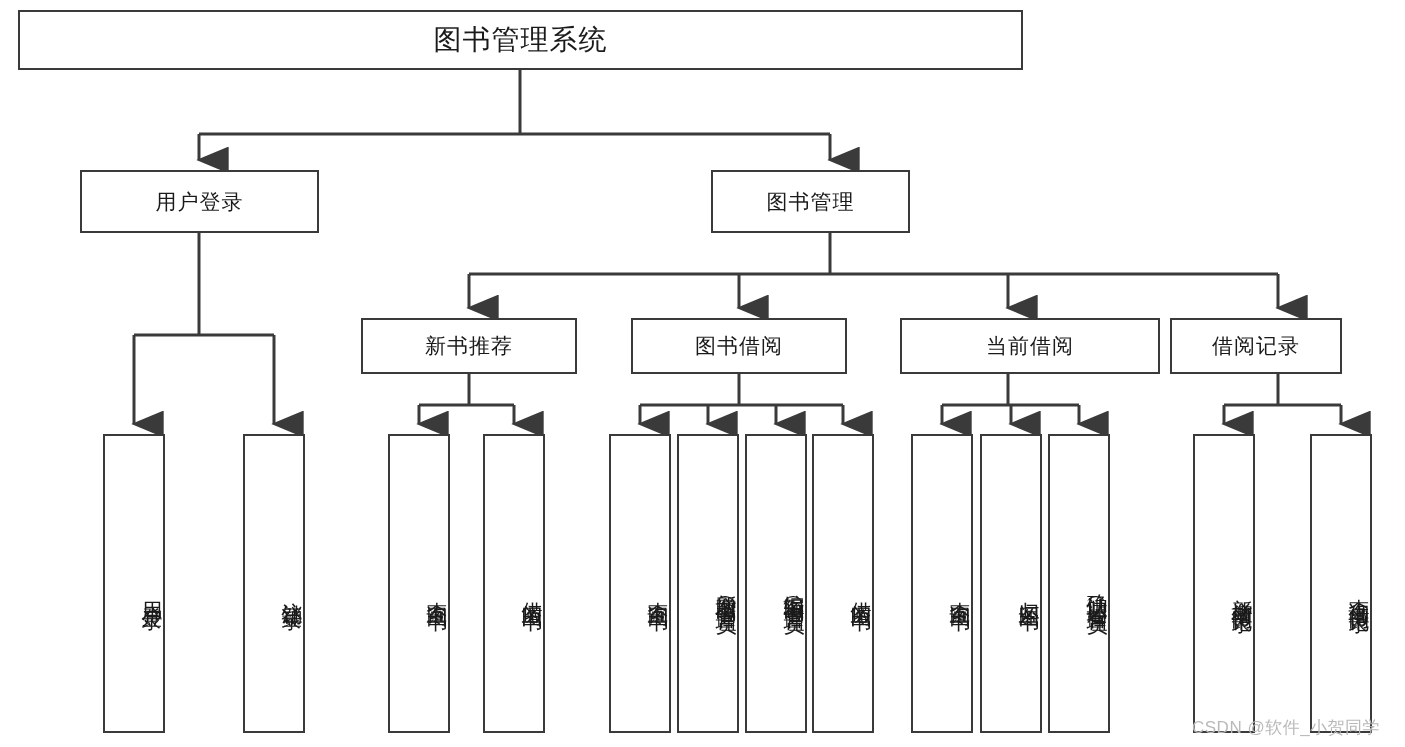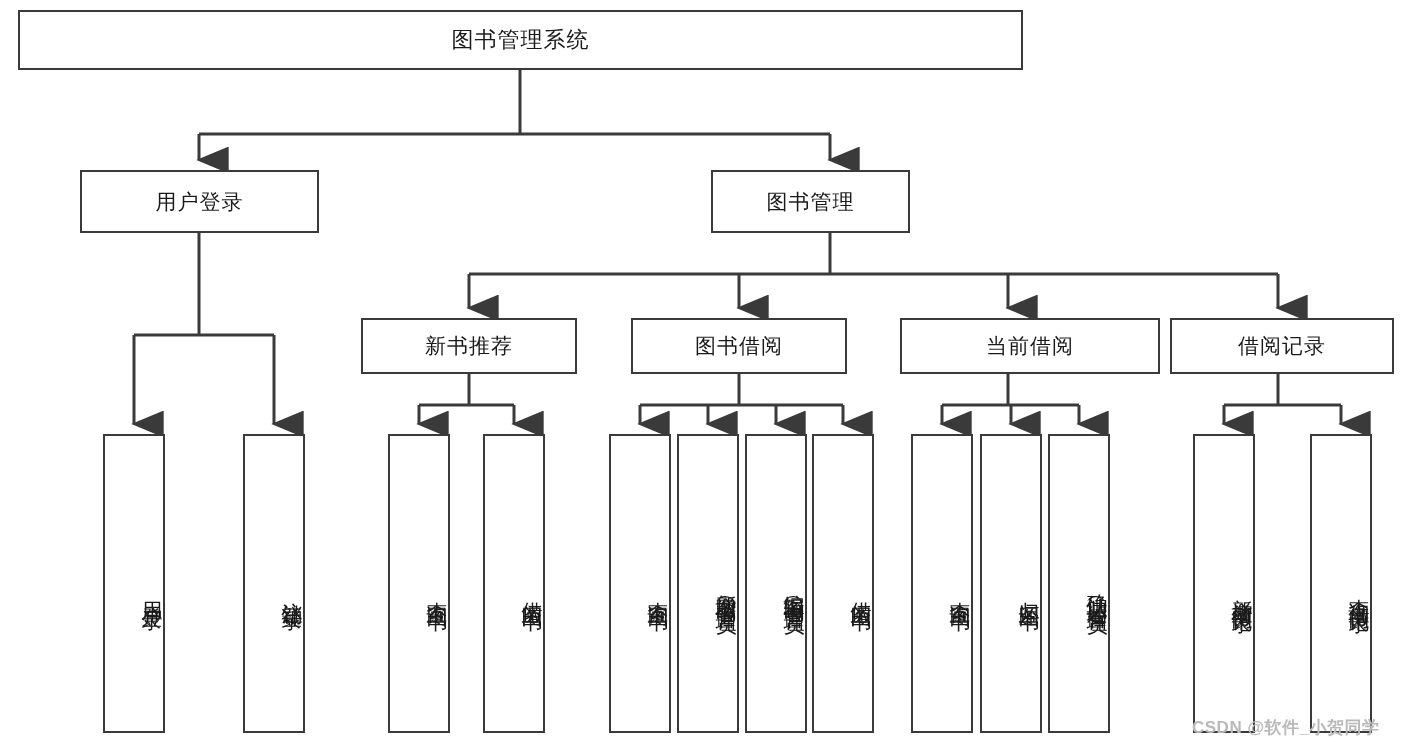--- a/index.html
+++ b/index.html
@@ -35,21 +35,21 @@
     align-items: center;
     justify-content: center;
     color: #1a1a1a;
   }
   .node.horiz {
     font-size: 21px;
     letter-spacing: 1px;
     line-height: 1.2;
   }
   .node.root {
-    font-size: 22px;
+    font-size: 28px;
   }
   .node.vert {
     writing-mode: vertical-rl;
     text-orientation: upright;
     align-items: flex-start;
     justify-content: center;
     padding-top: 14px;
     font-size: 21px;
     letter-spacing: 3px;
     line-height: 1.0;
@@ -59,21 +59,20 @@
     text-orientation: upright;
     display: block;
     white-space: nowrap;
   }
   .watermark {
     position: absolute;
     font-size: 17px;
     color: #b9b9b9;
     white-space: nowrap;
     letter-spacing: 0.5px;
-    font-weight: bold;
   }
 </style>
 </head>
 <body>
 
 <div id="canvas">
 
   <svg id="edges" viewBox="0 0 1405 747" width="1405" height="747">
     <defs>
       <marker id="arrow" viewBox="0 0 10 12" refX="5" refY="11" markerWidth="9" markerHeight="11" orient="auto-start-reverse">
@@ -141,21 +140,21 @@
 
   <div class="node horiz" style="left:361px; top:318px; width:216px; height:56px;justify-content:center;">
     <span>新书推荐</span>
   </div>
   <div class="node horiz" style="left:631px; top:318px; width:216px; height:56px;">
     <span>图书借阅</span>
   </div>
   <div class="node horiz" style="left:900px; top:318px; width:260px; height:56px;">
     <span>当前借阅</span>
   </div>
-  <div class="node horiz" style="left:1170px; top:318px; width:224px; height:56px;">
+  <div class="node horiz" style="left:1170px; top:318px; width:172px; height:56px;">
     <span>借阅记录</span>
   </div>
 
   <div class="node vert" style="left:103px; top:434px; width:62px; height:299px;">
     <span class="vtext">用户登录</span>
   </div>
   <div class="node vert" style="left:243px; top:434px; width:62px; height:299px;">
     <span class="vtext">注销登录</span>
   </div>
 

